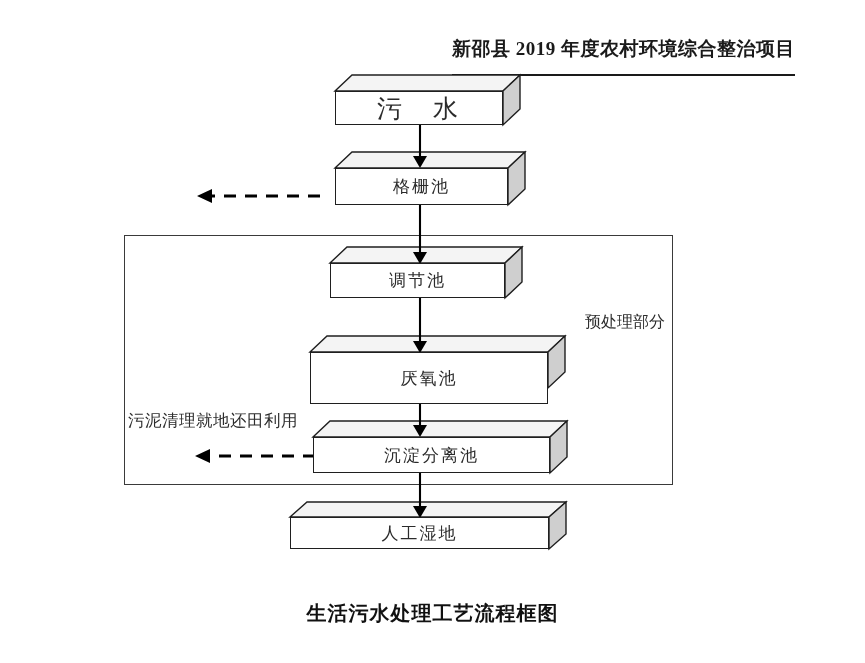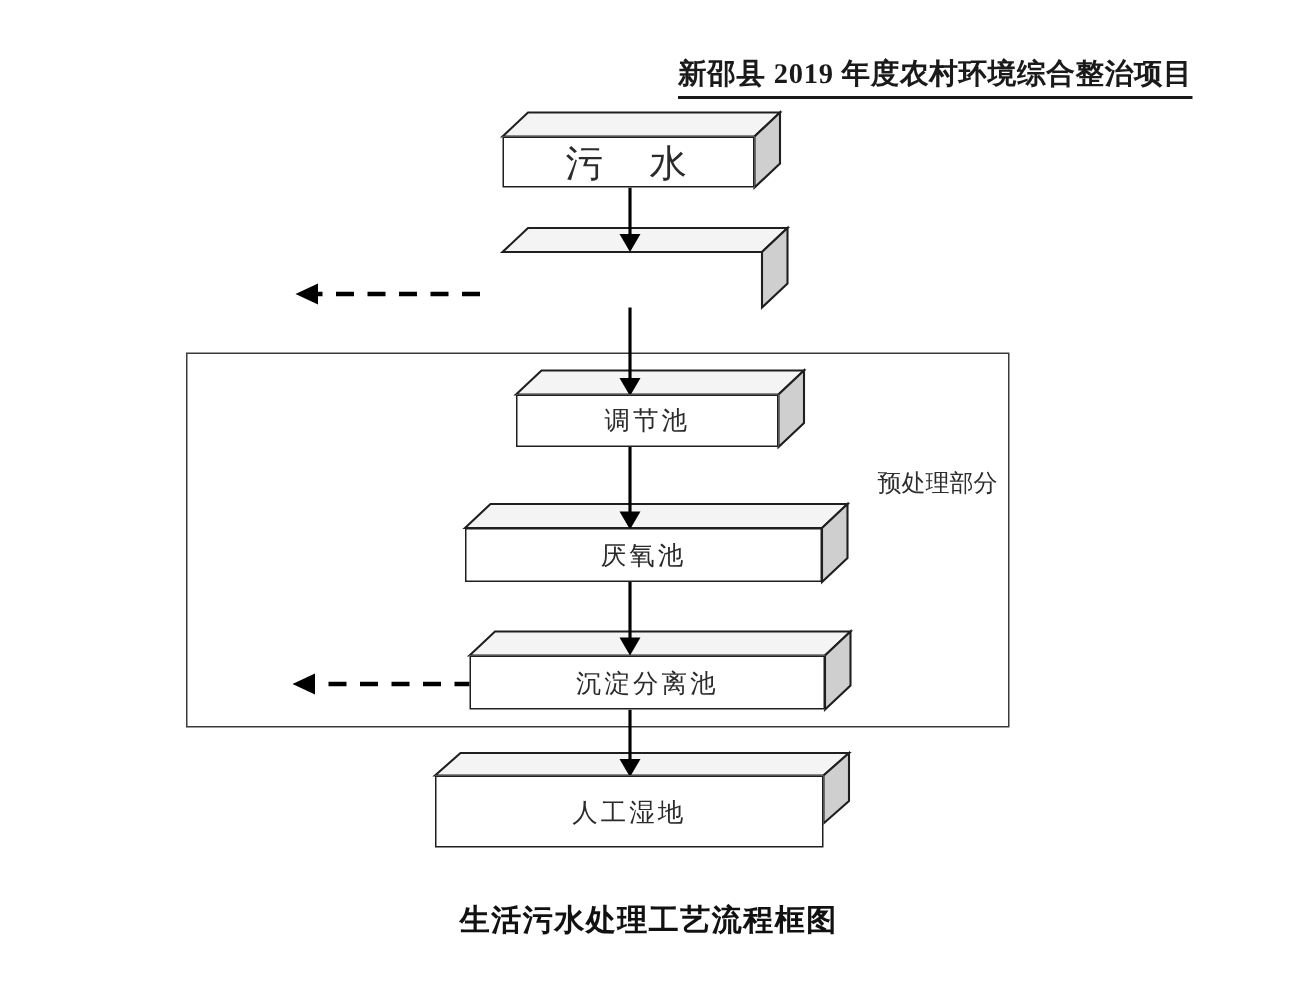--- a/index.html
+++ b/index.html
@@ -22,21 +22,21 @@
   .doc-title {
     position: absolute;
     left: 452px;
     top: 36px;
     font-family: "Liberation Serif", "DejaVu Serif", serif;
     font-size: 19px;
     font-weight: bold;
     color: #1a1a1a;
     letter-spacing: 0.5px;
     border-bottom: 2px solid #1a1a1a;
-    padding-bottom: 2px;
+    padding-bottom: 12px;
     white-space: nowrap;
   }
 
   
   .doc-caption {
     position: absolute;
     left: 0;
     top: 600px;
     width: 865px;
     text-align: center;
@@ -137,58 +137,60 @@
   <svg class="arrow-svg" style="left:413px; top:125px;" width="20" height="45">
     <line class="solid-line" x1="7" y1="0" x2="7" y2="32"></line>
     <polygon class="head" points="0,31 14,31 7,43"></polygon>
   </svg>
 
   <div class="slab" style="left:335px; top:152px; width:190px; height:54px;">
     <svg class="solid" width="190" height="54" viewBox="0 0 190 54">
       <polygon class="face-top" points="0,16 17,0 190,0 173,16"></polygon>
       <polygon class="face-right" points="173,16 190,0 190,37 173,53"></polygon>
     </svg>
+    <div class="front" style="top:16px; width:173px; height:37px; font-size:17px; letter-spacing:2px;">格栅池</div>
   </div>
 
   <svg class="arrow-svg" style="left:196px; top:186px;" width="130" height="22">
     <line class="dashed-line" x1="124" y1="10" x2="16" y2="10"></line>
     <polygon class="head" points="16,3 16,17 1,10"></polygon>
   </svg>
 
   <svg class="arrow-svg" style="left:413px; top:205px;" width="20" height="62">
     <line class="solid-line" x1="7" y1="0" x2="7" y2="48"></line>
     <polygon class="head" points="0,47 14,47 7,59"></polygon>
   </svg>
 
-  <div class="slab" style="left:344px; top:247px; width:192px; height:52px;">
+  <div class="slab" style="left:330px; top:247px; width:192px; height:52px;">
     <svg class="solid" width="192" height="52" viewBox="0 0 192 52">
       <polygon class="face-top" points="0,16 17,0 192,0 175,16"></polygon>
       <polygon class="face-right" points="175,16 192,0 192,35 175,51"></polygon>
     </svg>
     <div class="front" style="top:16px; width:175px; height:35px; font-size:17px; letter-spacing:2px;">调节池</div>
   </div>
 
   <svg class="arrow-svg" style="left:413px; top:298px;" width="20" height="58">
     <line class="solid-line" x1="7" y1="0" x2="7" y2="44"></line>
     <polygon class="head" points="0,43 14,43 7,55"></polygon>
   </svg>
 
   <div class="slab" style="left:310px; top:336px; width:255px; height:53px;">
     <svg class="solid" width="255" height="53" viewBox="0 0 255 53">
       <polygon class="face-top" points="0,16 17,0 255,0 238,16"></polygon>
       <polygon class="face-right" points="238,16 255,0 255,36 238,52"></polygon>
     </svg>
-    <div class="front" style="top:16px; width:238px; height:36px; font-size:17px; letter-spacing:2px;">厌氧池</div>
+    <div class="front" style="top:16px; width:238px; height:52px; font-size:17px; letter-spacing:2px;">厌氧池</div>
   </div>
 
   <svg class="arrow-svg" style="left:413px; top:388px;" width="20" height="52">
     <line class="solid-line" x1="7" y1="0" x2="7" y2="38"></line>
     <polygon class="head" points="0,37 14,37 7,49"></polygon>
   </svg>
 
+  <div class="side-label" style="left:128px; top:410px;">污泥清理就地还田利用</div>
   <svg class="arrow-svg" style="left:194px; top:446px;" width="130" height="22">
     <line class="dashed-line" x1="121" y1="10" x2="16" y2="10"></line>
     <polygon class="head" points="16,3 16,17 1,10"></polygon>
   </svg>
 
   <div class="slab" style="left:313px; top:421px; width:254px; height:53px;">
     <svg class="solid" width="254" height="53" viewBox="0 0 254 53">
       <polygon class="face-top" points="0,16 17,0 254,0 237,16"></polygon>
       <polygon class="face-right" points="237,16 254,0 254,36 237,52"></polygon>
     </svg>
@@ -198,18 +200,18 @@
   <svg class="arrow-svg" style="left:413px; top:473px;" width="20" height="48">
     <line class="solid-line" x1="7" y1="0" x2="7" y2="34"></line>
     <polygon class="head" points="0,33 14,33 7,45"></polygon>
   </svg>
 
   <div class="slab" style="left:290px; top:502px; width:276px; height:48px;">
     <svg class="solid" width="276" height="48" viewBox="0 0 276 48">
       <polygon class="face-top" points="0,15 17,0 276,0 259,15"></polygon>
       <polygon class="face-right" points="259,15 276,0 276,32 259,47"></polygon>
     </svg>
-    <div class="front" style="top:15px; width:259px; height:48px; font-size:17px; letter-spacing:2px;">人工湿地</div>
+    <div class="front" style="top:15px; width:259px; height:32px; font-size:17px; letter-spacing:2px;">人工湿地</div>
   </div>
 
   <div class="doc-caption">生活污水处理工艺流程框图</div>
 
 </div>
 
 </body></html>

